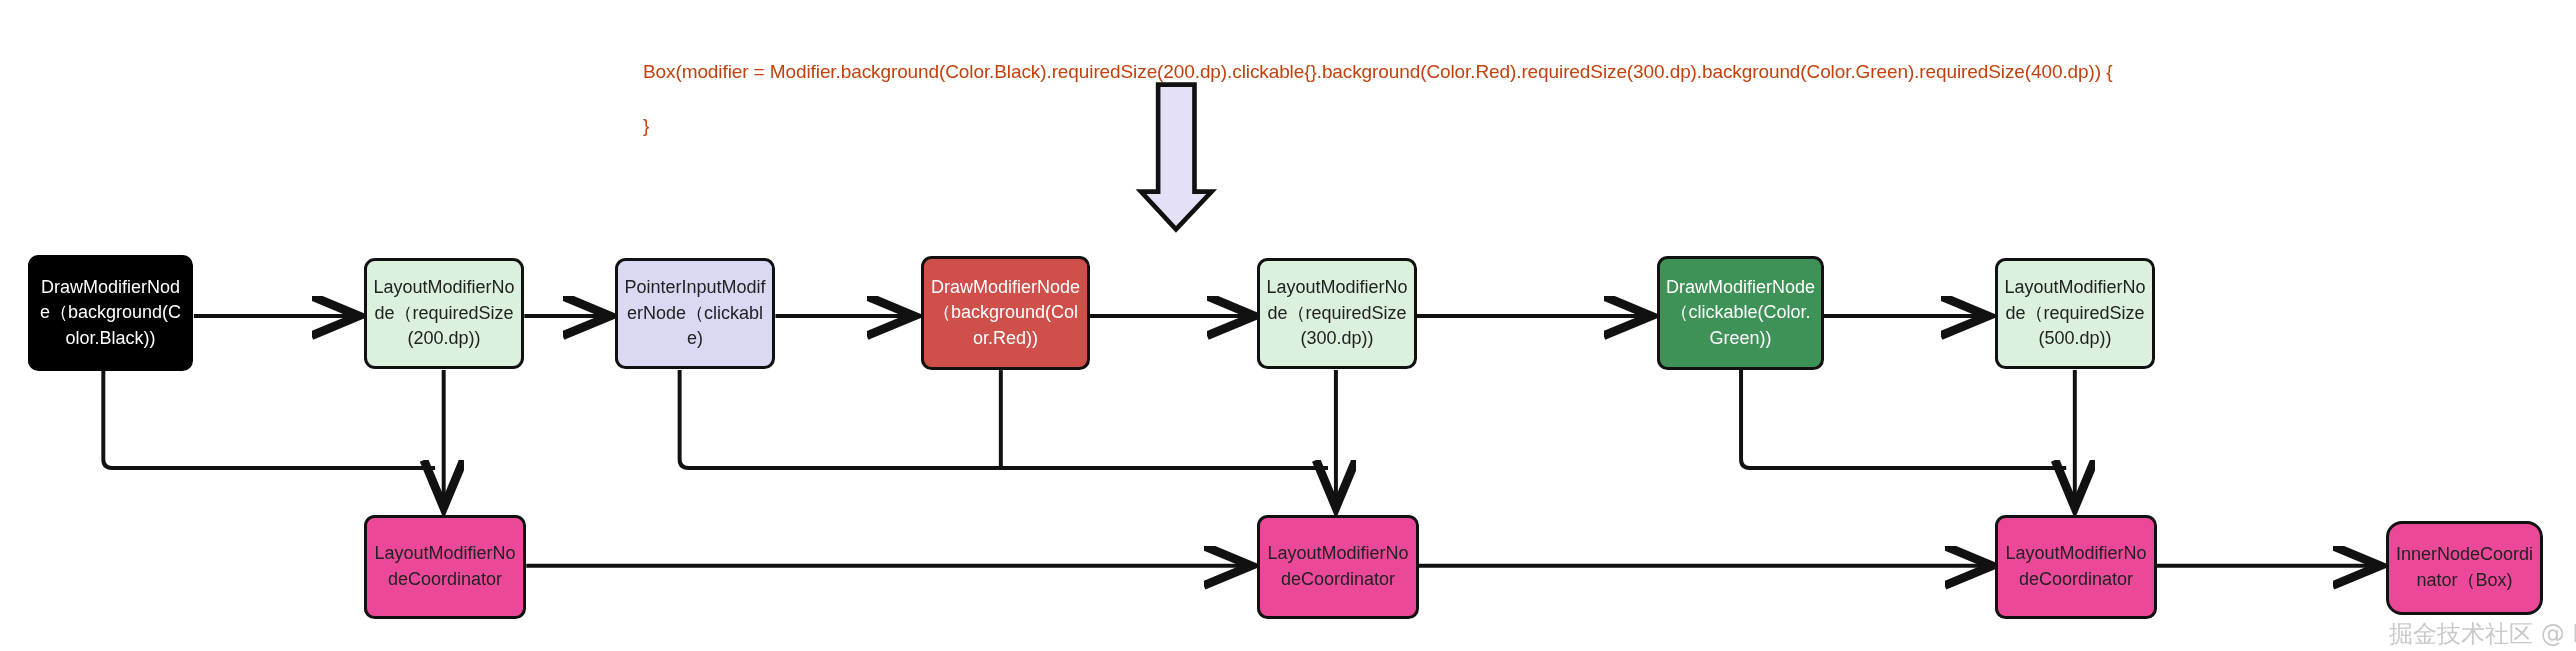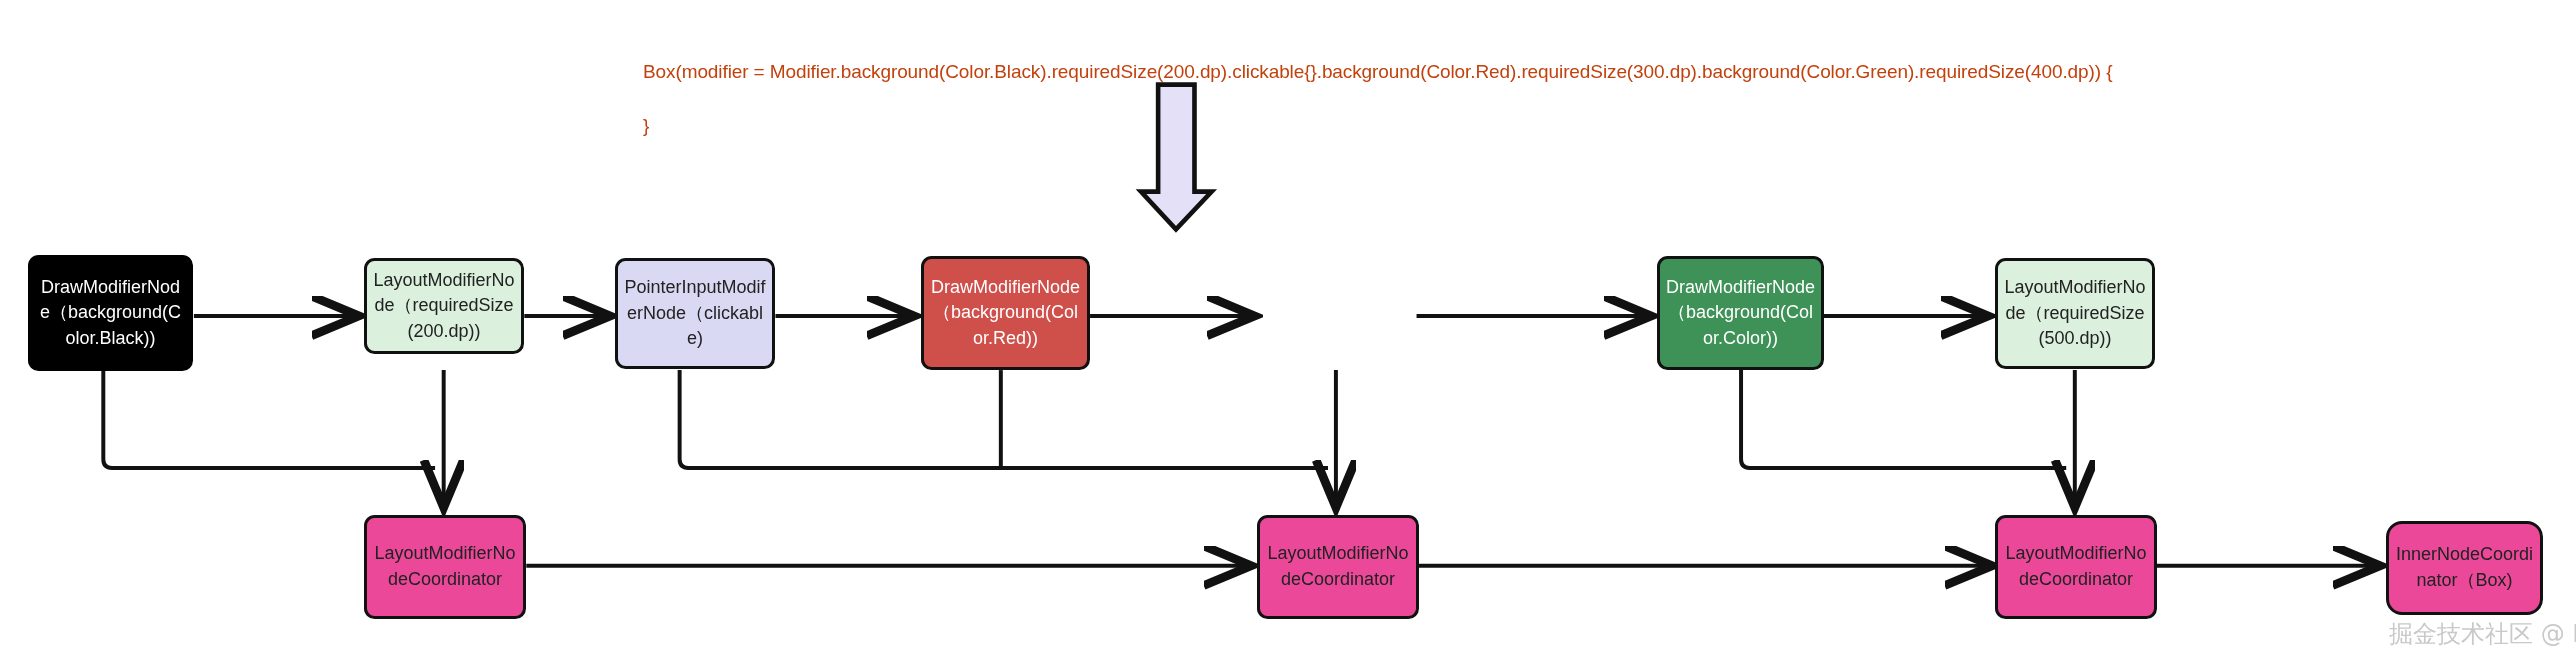--- a/index.html
+++ b/index.html
@@ -86,35 +86,38 @@
       <line x1="795" y1="856" x2="1886" y2="856" marker-end="url(#ah)"></line>
       <line x1="2145" y1="856" x2="3007" y2="856" marker-end="url(#ah)"></line>
       <line x1="3260" y1="856" x2="3594" y2="856" marker-end="url(#ah)"></line>
     </g>
   </svg>
 
   <div class="node n-black" style="left:28px;top:255px;width:165px;height:116px;">
     <span class="lbl">DrawModifierNode（background(Color.Black))</span>
   </div>
 
-  <div class="node n-green-pale" style="left:364px;top:258px;width:160px;height:96px;">
+  <div class="node n-green-pale" style="left:364px;top:258px;width:160px;height:111px;border-radius:11px;">
     <span class="lbl">LayoutModifierNode（requiredSize(200.dp))</span>
   </div>
 
   <div class="node n-lav" style="left:615px;top:258px;width:160px;height:111px;">
     <span class="lbl">PointerInputModiferNode（clickable)</span>
   </div>
 
   <div class="node n-red" style="left:921px;top:256px;width:169px;height:114px;">
     <span class="lbl">DrawModifierNode（background(Color.Red))</span>
   </div>
 
+  <div class="node n-green-pale" style="left:1257px;top:258px;width:160px;height:111px;">
+    <span class="lbl">LayoutModifierNode（requiredSize(300.dp))</span>
+  </div>
 
   <div class="node n-green" style="left:1657px;top:256px;width:167px;height:114px;">
-    <span class="lbl">DrawModifierNode（background(Color.Color))</span>
+    <span class="lbl">DrawModifierNode（clickable(Color.Green))</span>
   </div>
 
   <div class="node n-green-pale" style="left:1995px;top:258px;width:160px;height:111px;">
     <span class="lbl">LayoutModifierNode（requiredSize(500.dp))</span>
   </div>
 
   <div class="node n-coord" style="left:364px;top:515px;width:162px;height:104px;">
     <span class="lbl">LayoutModifierNodeCoordinator</span>
   </div>
 

